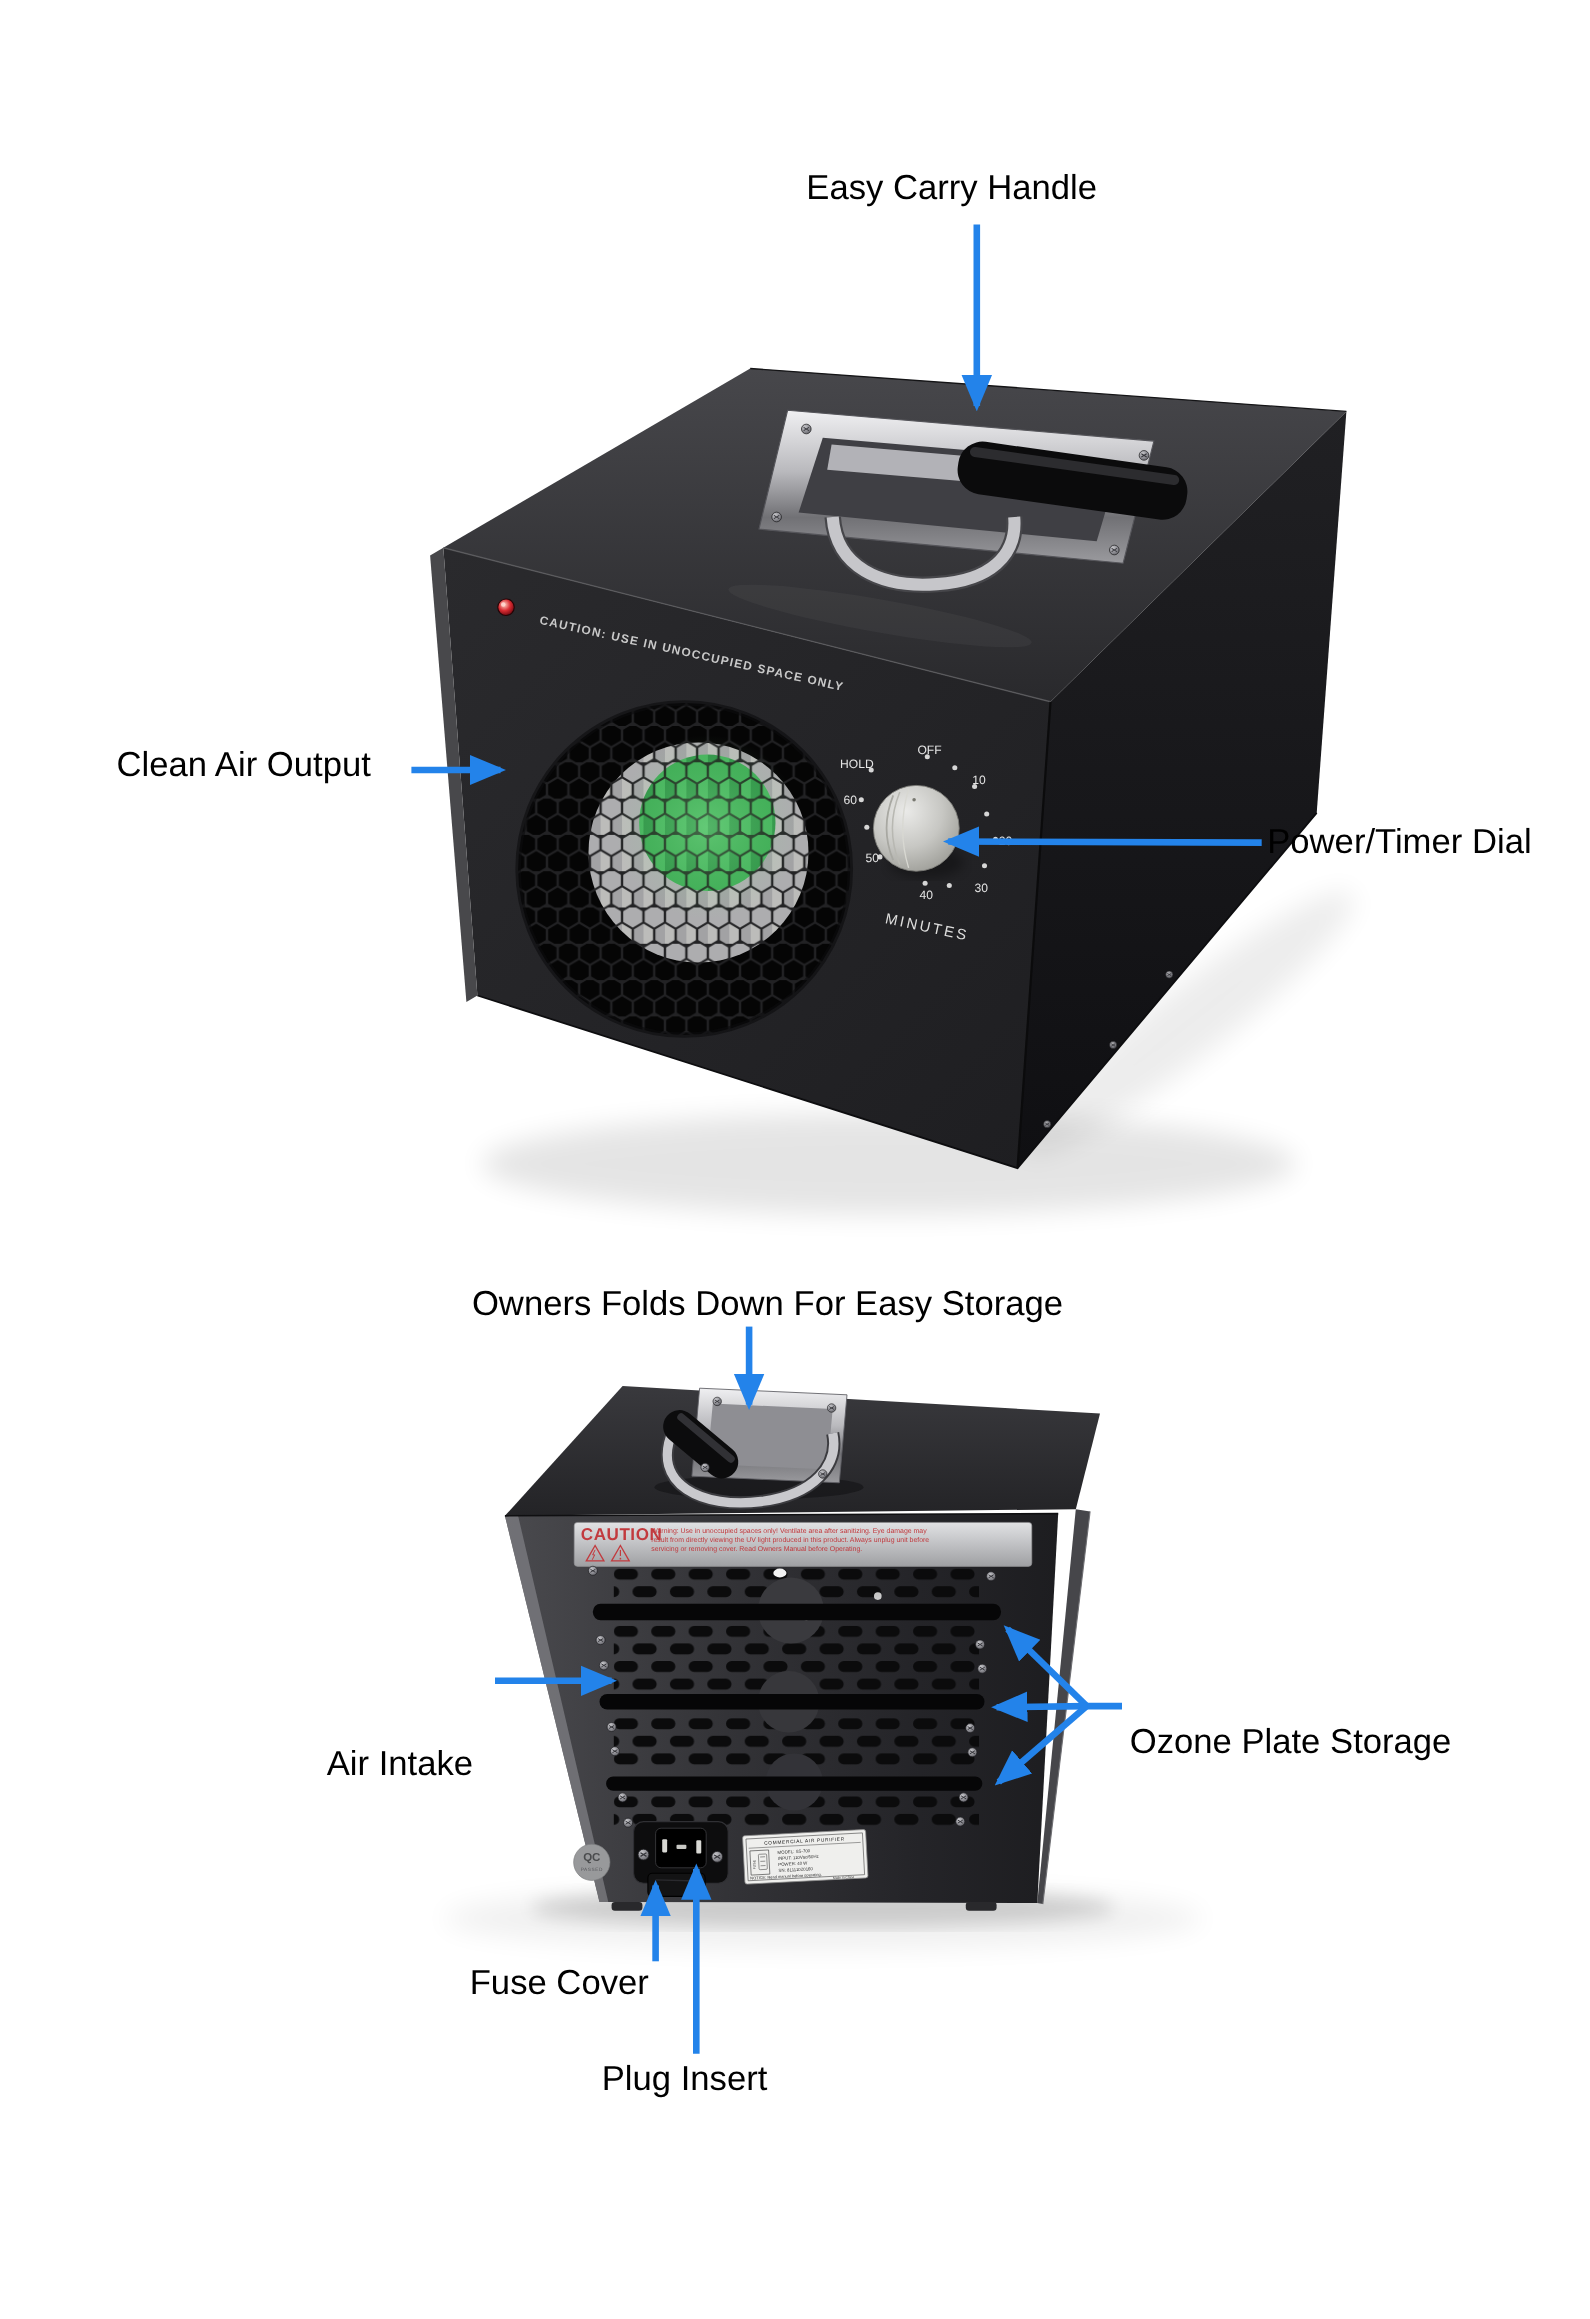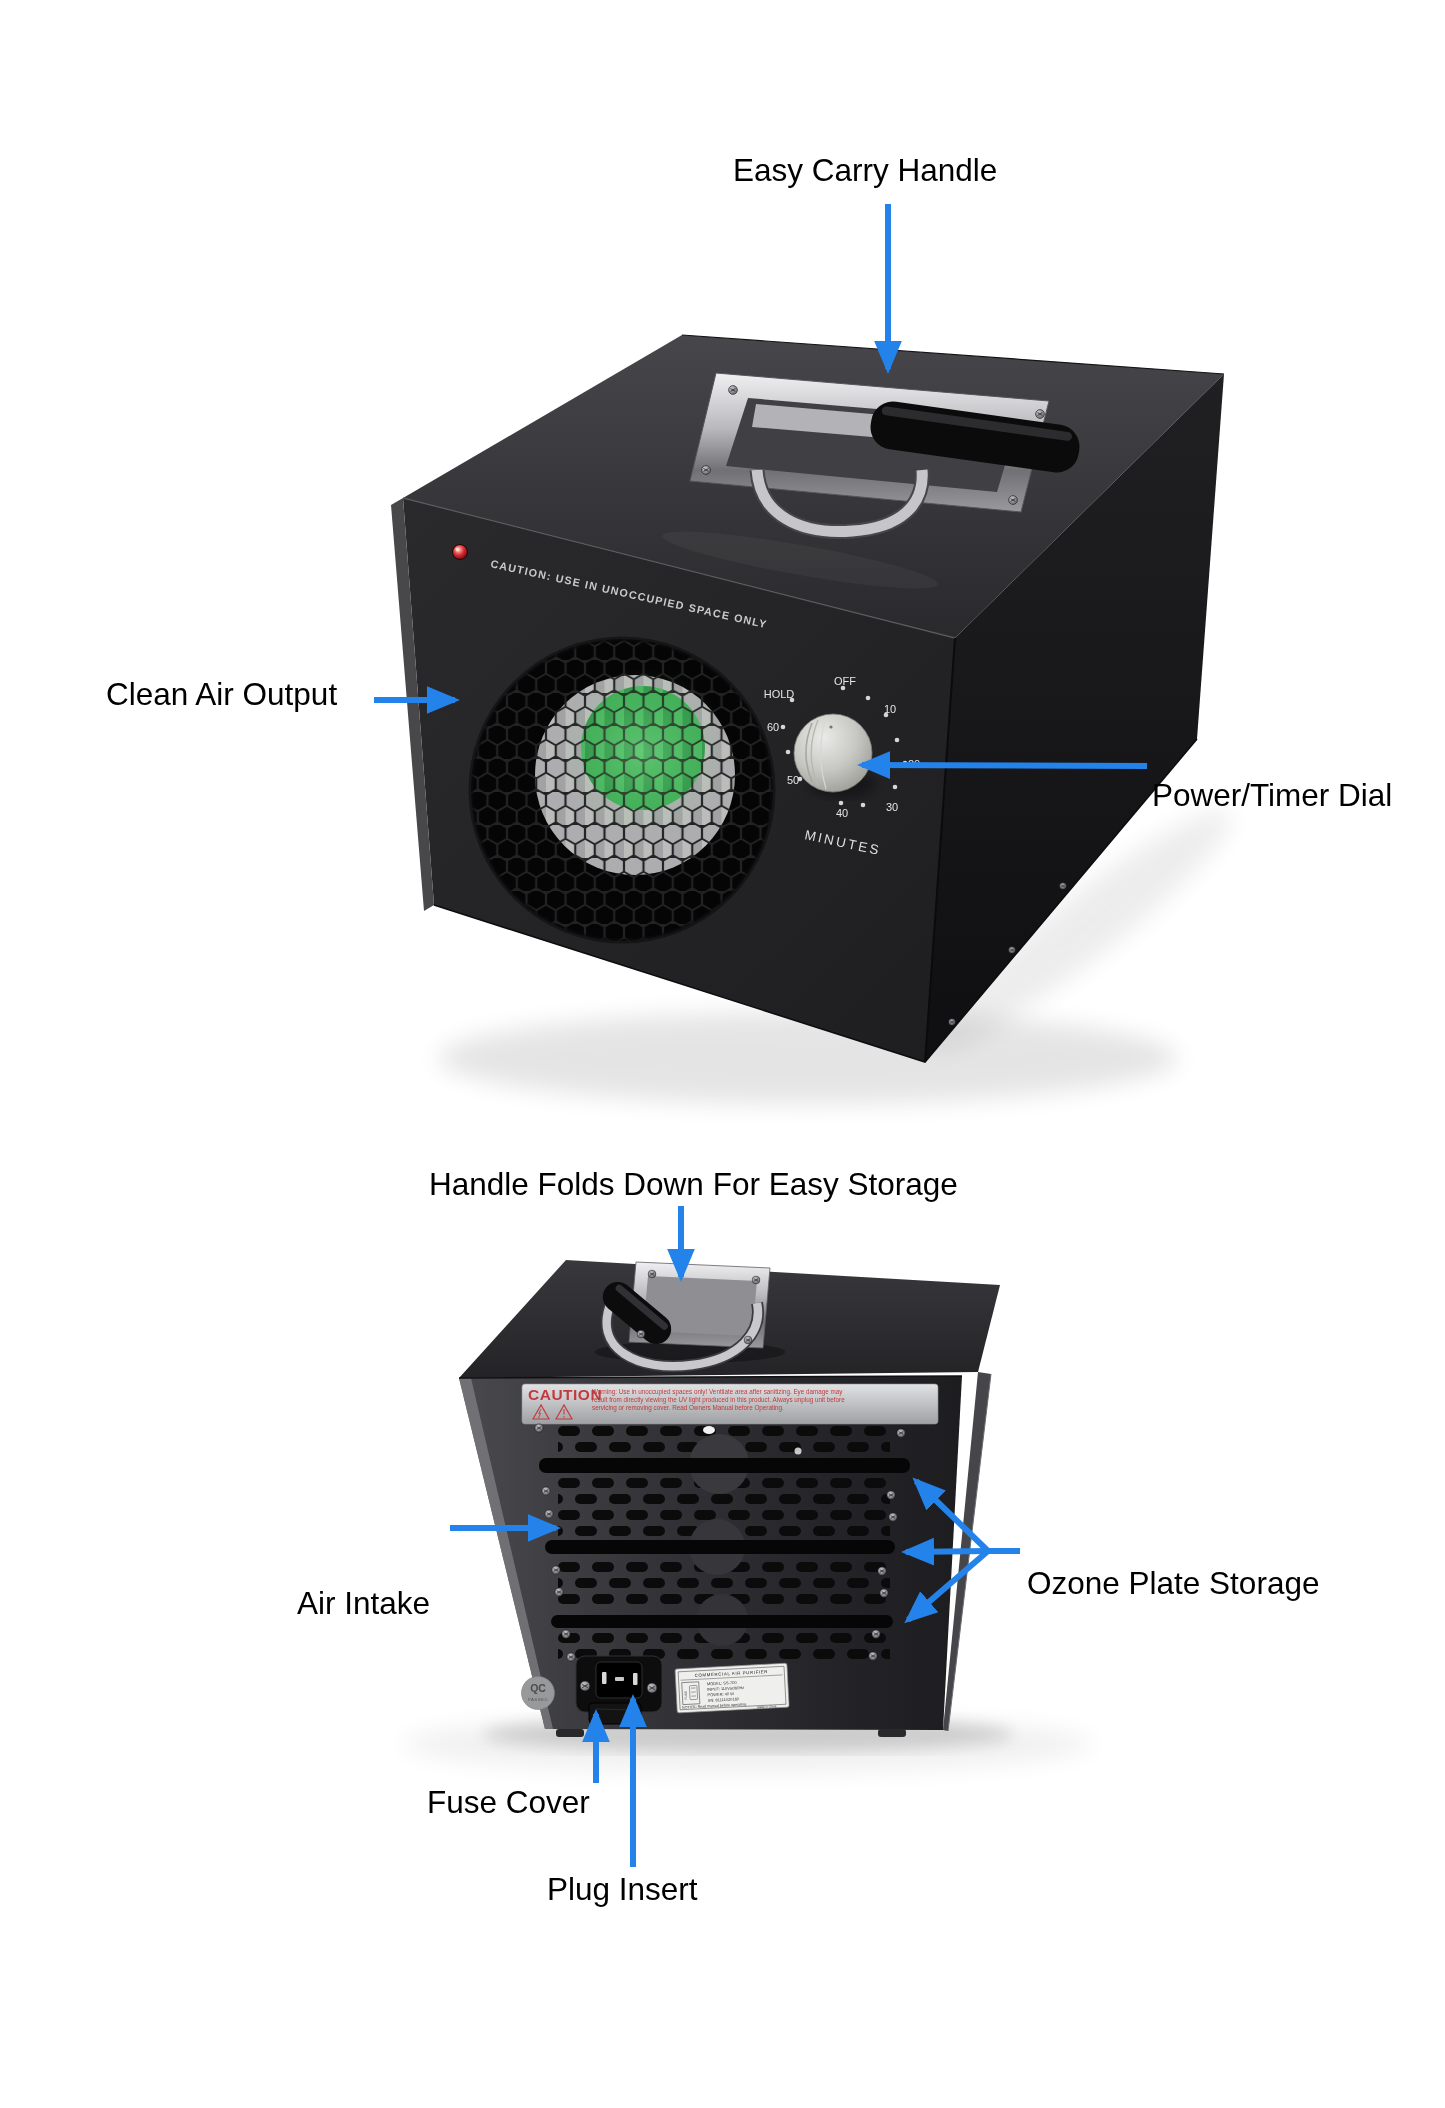--- a/index.html
+++ b/index.html
@@ -344,20 +344,20 @@
     <path d="M988,1551 L916,1481" marker-end="url(#ah)"></path>
     <path d="M988,1551 L906,1552" marker-end="url(#ah)"></path>
     <path d="M988,1551 L908,1620" marker-end="url(#ah)"></path>
     <path d="M596,1783 L596,1714" marker-end="url(#ah)"></path>
     <path d="M633,1867 L633,1699" marker-end="url(#ah)"></path>
   </g>
 </svg>
 
 <div class="callout" style="left:733px;top:153px;">Easy Carry Handle</div>
 <div class="callout" style="left:106px;top:677px;">Clean Air Output</div>
-<div class="callout" style="left:1152px;top:747px;margin-top:31px;">Power/Timer Dial</div>
-<div class="callout" style="left:429px;top:1167px;">Handle Folds Down For Easy Storage</div>
+<div class="callout" style="left:1152px;top:747px;">Power/Timer Dial</div>
+<div class="callout" style="left:429px;top:1167px;">Owners Folds Down For Easy Storage</div>
 <div class="callout" style="left:297px;top:1586px;text-align:right;">Air Intake</div>
 <div class="callout" style="left:1027px;top:1537px;margin-top:29px;">Ozone Plate Storage</div>
 <div class="callout" style="left:427px;top:1785px;">Fuse Cover</div>
 <div class="callout" style="left:547px;top:1872px;text-align:center;">Plug Insert</div>
 
 </div>
 
 </body></html>

